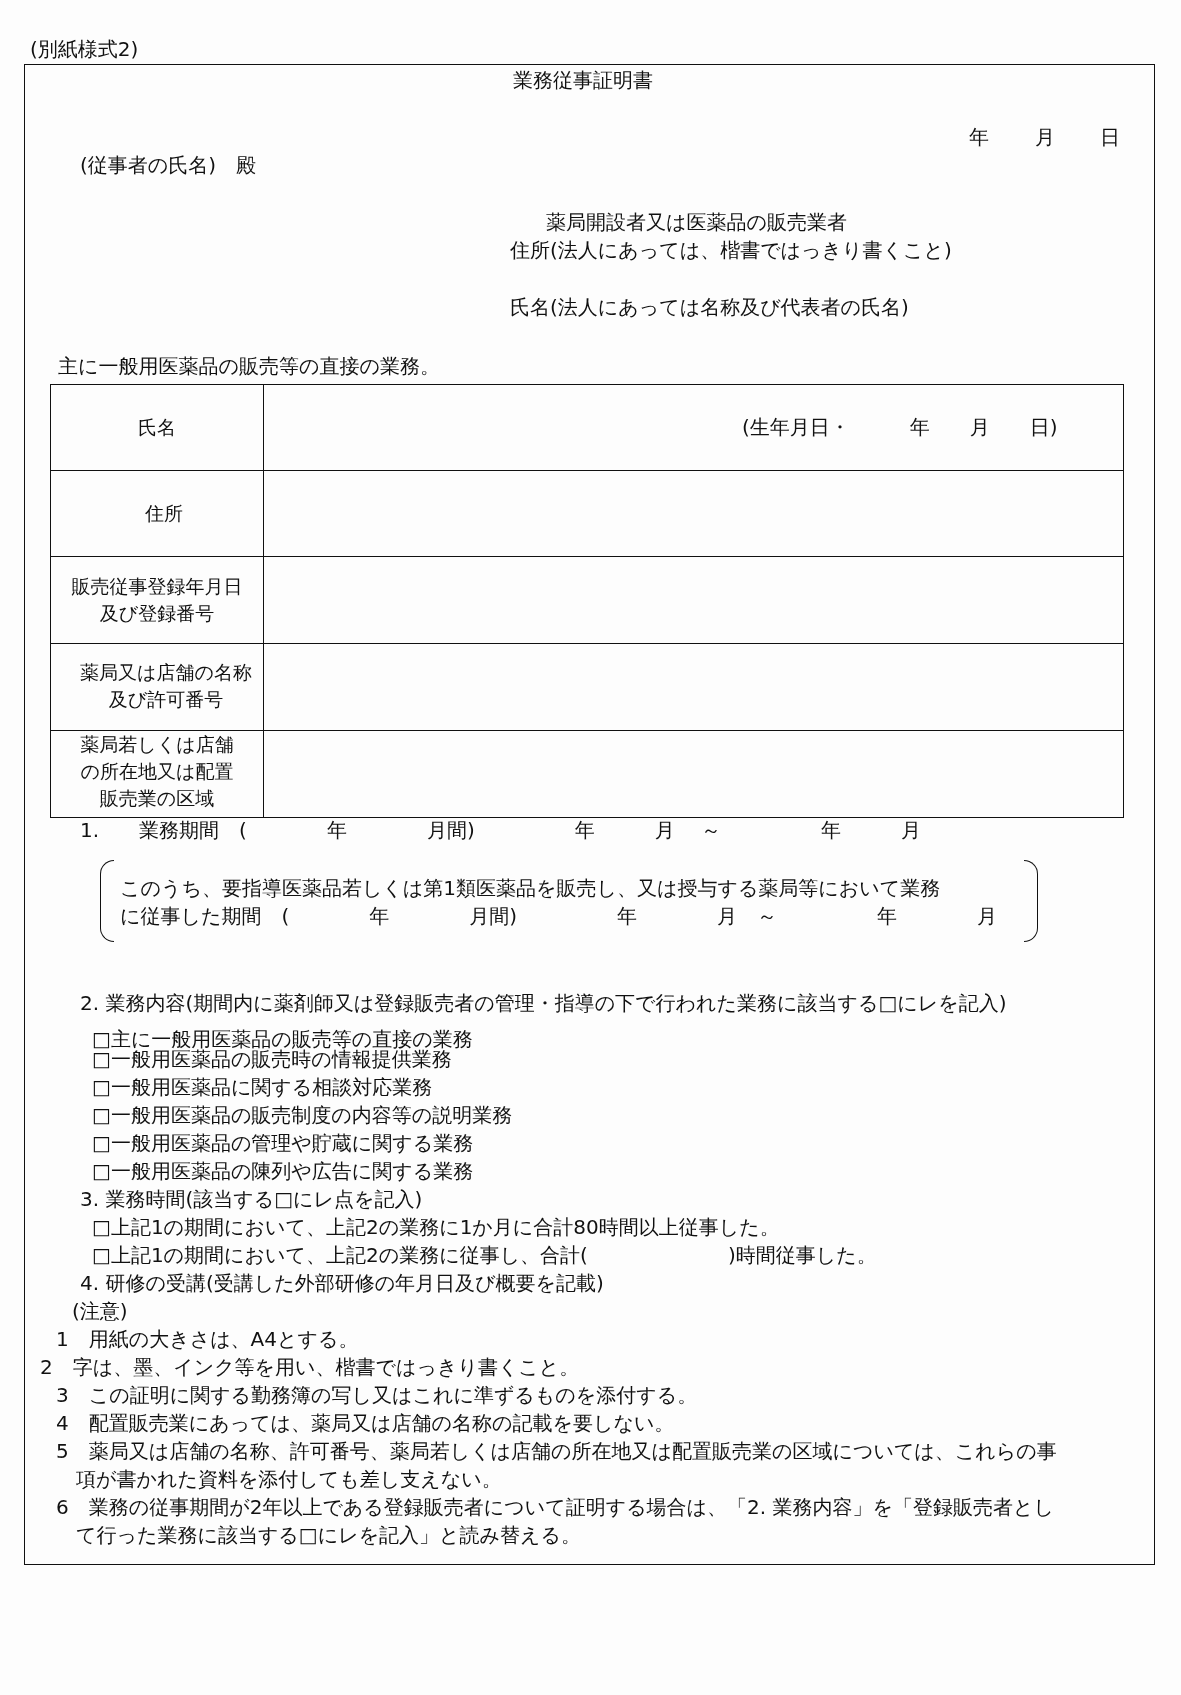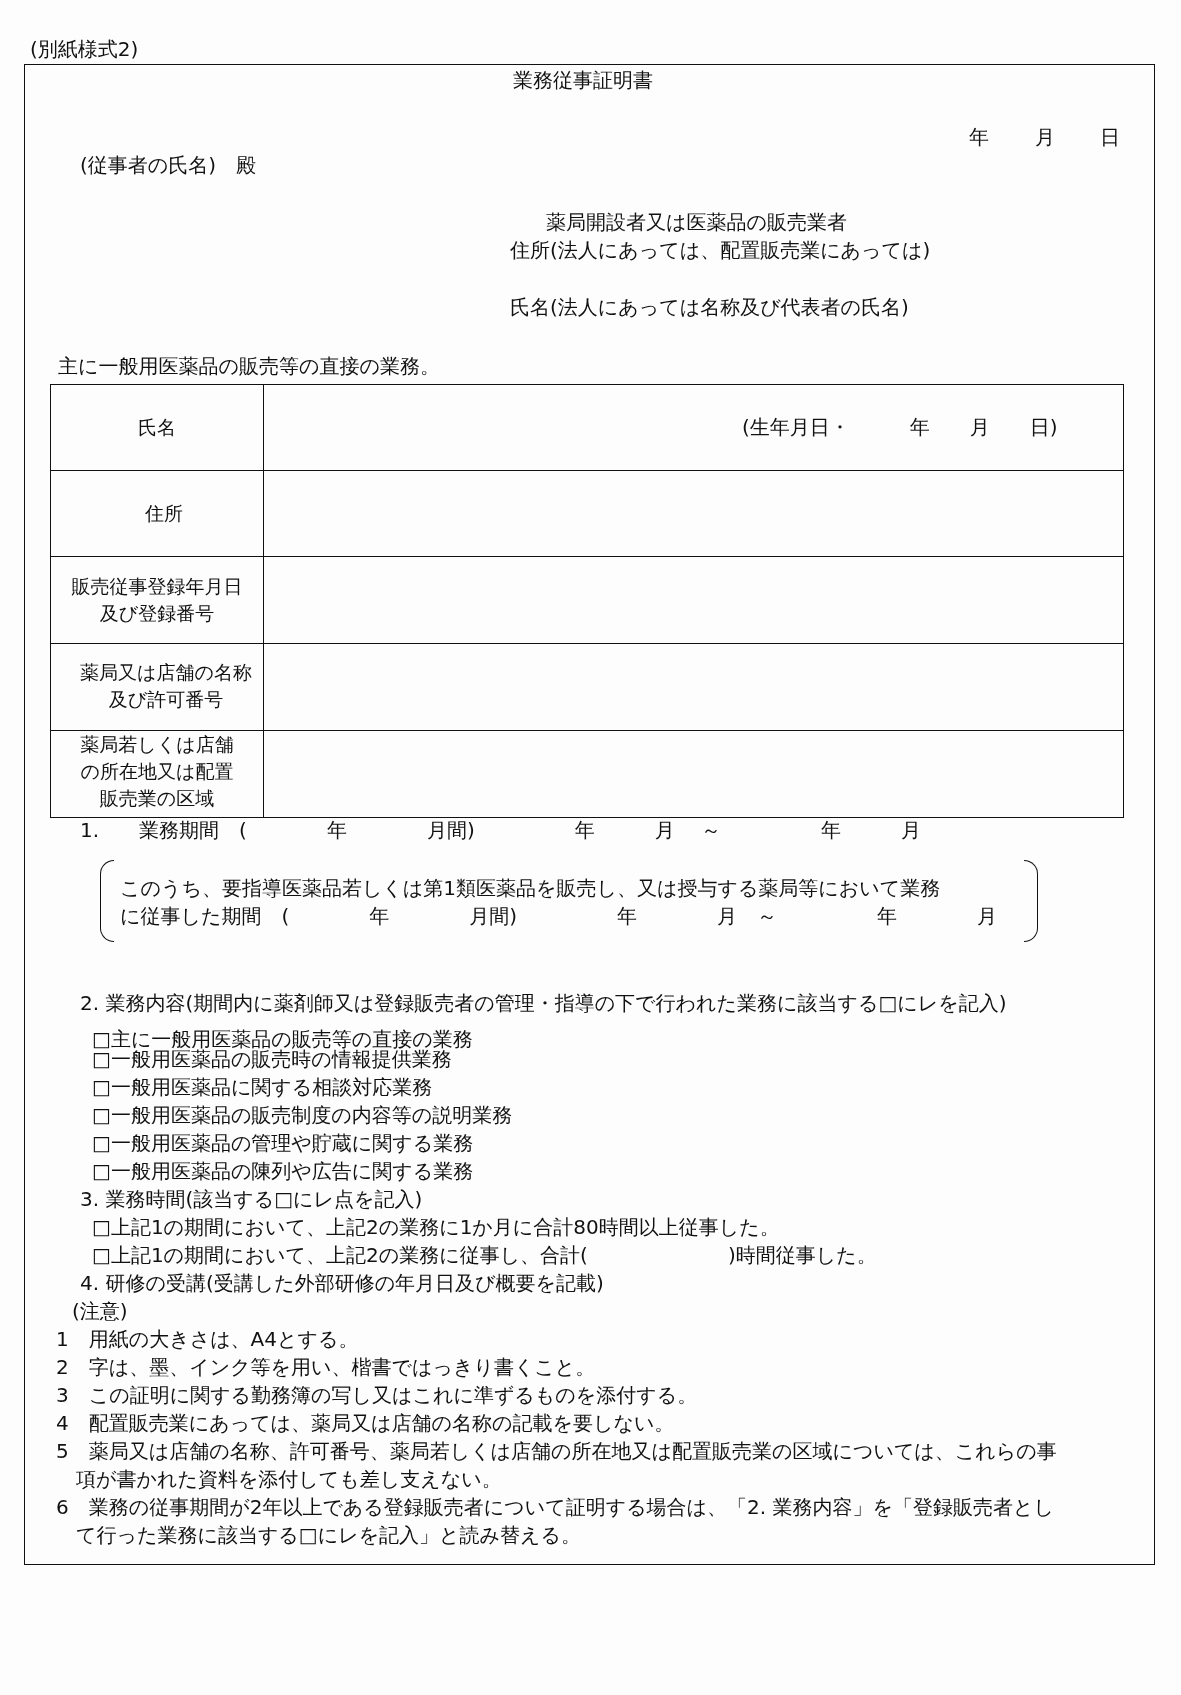--- a/index.html
+++ b/index.html
@@ -23,21 +23,21 @@
 
 <div class="t" style="left:513px;top:68px;">業務従事証明書</div>
 
 <div class="t" style="left:969px;top:125px;">年</div>
 <div class="t" style="left:1035px;top:125px;">月</div>
 <div class="t" style="left:1100px;top:125px;">日</div>
 
 <div class="t" style="left:80px;top:153px;">(従事者の氏名)　殿</div>
 
 <div class="t" style="left:510px;top:210px;margin-left:36px;">薬局開設者又は医薬品の販売業者</div>
-<div class="t" style="left:510px;top:238px;">住所(法人にあっては、配置販売業にあっては)</div>
+<div class="t" style="left:510px;top:238px;">住所(法人にあっては、楷書ではっきり書くこと)</div>
 <div class="t" style="left:510px;top:295px;">氏名(法人にあっては名称及び代表者の氏名)</div>
 
 <div class="t" style="left:58px;top:354px;">主に一般用医薬品の販売等の直接の業務。</div>
 
 <div class="box" style="left:50px;top:384px;width:1074px;height:434px;"></div>
 <div class="vline" style="left:263px;top:384px;height:434px;"></div>
 <div class="hline" style="left:50px;top:470px;width:1074px;"></div>
 <div class="hline" style="left:50px;top:556px;width:1074px;"></div>
 <div class="hline" style="left:50px;top:643px;width:1074px;"></div>
 <div class="hline" style="left:50px;top:730px;width:1074px;"></div>
@@ -68,19 +68,19 @@
 <div class="t" style="left:92px;top:1159px;">□一般用医薬品の陳列や広告に関する業務</div>
 
 <div class="t" style="left:80px;top:1187px;">3. 業務時間(該当する□にレ点を記入)</div>
 <div class="t" style="left:92px;top:1215px;">□上記1の期間において、上記2の業務に1か月に合計80時間以上従事した。</div>
 <div class="t" style="left:92px;top:1243px;">□上記1の期間において、上記2の業務に従事し、合計(　　　　　　　)時間従事した。</div>
 
 <div class="t" style="left:80px;top:1271px;">4. 研修の受講(受講した外部研修の年月日及び概要を記載)</div>
 
 <div class="t" style="left:36px;top:1299px;margin-left:36px;">(注意)</div>
 <div class="t" style="left:56px;top:1327px;">1　用紙の大きさは、A4とする。</div>
-<div class="t" style="left:56px;top:1355px;text-align:center;">2　字は、墨、インク等を用い、楷書ではっきり書くこと。</div>
+<div class="t" style="left:40px;top:1355px;text-align:center;">2　字は、墨、インク等を用い、楷書ではっきり書くこと。</div>
 <div class="t" style="left:56px;top:1383px;">3　この証明に関する勤務簿の写し又はこれに準ずるものを添付する。</div>
 <div class="t" style="left:56px;top:1411px;">4　配置販売業にあっては、薬局又は店舗の名称の記載を要しない。</div>
 <div class="t" style="left:56px;top:1439px;">5　薬局又は店舗の名称、許可番号、薬局若しくは店舗の所在地又は配置販売業の区域については、これらの事</div>
 <div class="t" style="left:56px;top:1467px;">　項が書かれた資料を添付しても差し支えない。</div>
 <div class="t" style="left:56px;top:1495px;">6　業務の従事期間が2年以上である登録販売者について証明する場合は、「2. 業務内容」を「登録販売者とし</div>
 <div class="t" style="left:56px;top:1523px;">　て行った業務に該当する□にレを記入」と読み替える。</div>
 
 </body></html>

